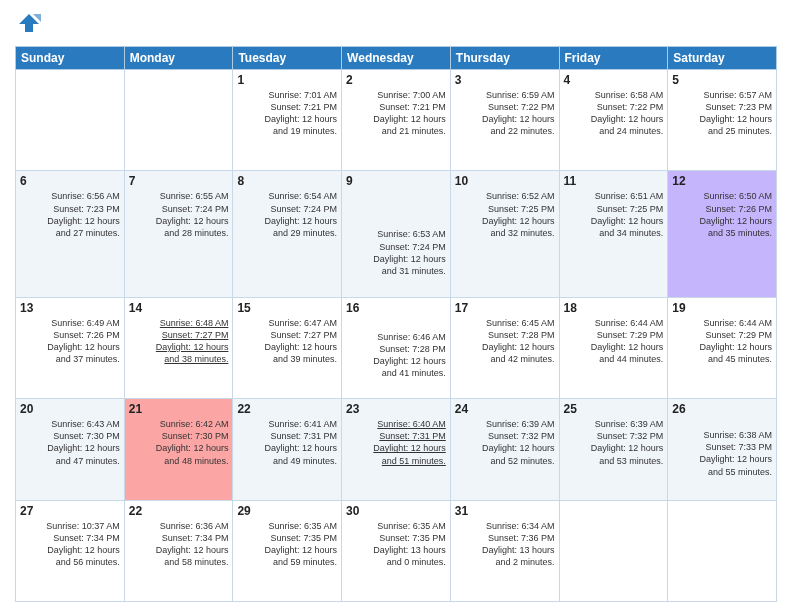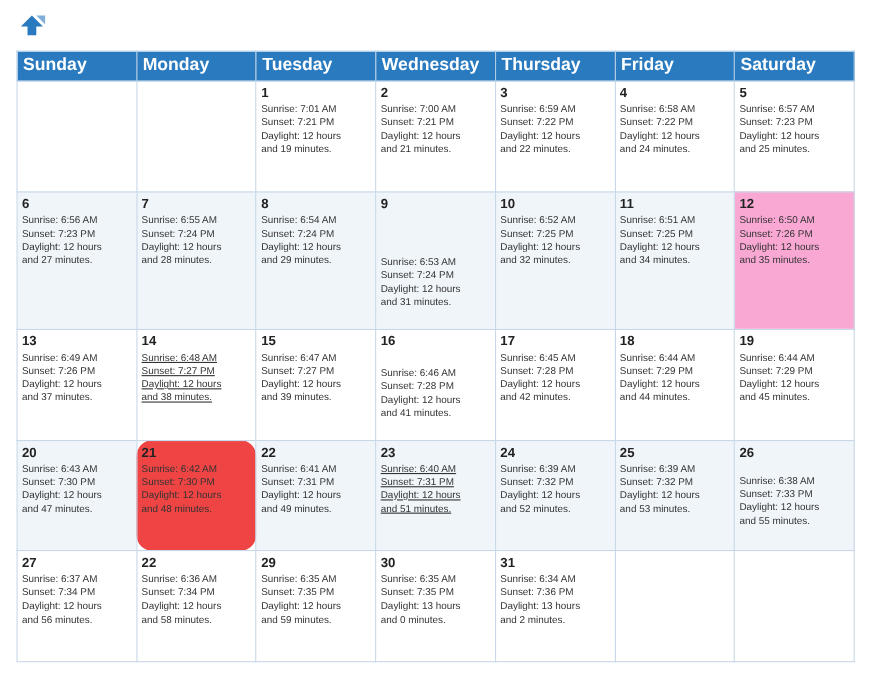--- a/index.html
+++ b/index.html
@@ -62,21 +62,21 @@
     }
     .calendar {
       border-collapse: collapse;
       width: 100%;
       flex: 1;
       table-layout: fixed;
     }
     .calendar th {
       background: #2a7abf;
       color: #fff;
-      font-size: 16px;
+      font-size: 12px;
       font-weight: bold;
       text-align: left;
       padding: 4px 5px;
       border: 1px solid #b0cce5;
     }
     .calendar td {
       border: 1px solid #c8d8e8;
       vertical-align: top;
       padding: 3px 4px;
       height: 88px;
@@ -91,20 +91,21 @@
       font-size: 12px;
       font-weight: bold;
       color: #222;
       display: block;
       margin-bottom: 2px;
     }
     .cell-content {
       font-size: 9px;
       line-height: 1.35;
       color: #333;
+      text-align: right;
     }
     .empty-cell {
       background: #fff !important;
     }
   </style>
 </head>
 <body>
 
 <div class="page">
   <div class="header">
@@ -212,21 +213,21 @@
 Daylight: 12 hours
 and 32 minutes.</div>
           </td>
           <td style="background: rgb(240, 245, 250);">
             <span class="day-number">11</span>
             <div class="cell-content" style="white-space: pre-line;">Sunrise: 6:51 AM
 Sunset: 7:25 PM
 Daylight: 12 hours
 and 34 minutes.</div>
           </td>
-          <td style="background: #f9a8d4;">
+          <td style="background: #c4b5fd;">
             <span class="day-number">12</span>
             <div class="cell-content" style="white-space: pre-line;">Sunrise: 6:50 AM
 Sunset: 7:26 PM
 Daylight: 12 hours
 and 35 minutes.</div>
           </td>
         </tr>
         <tr>
           <td>
             <span class="day-number">13</span>
@@ -279,21 +280,21 @@
           </td>
         </tr>
         <tr>
           <td style="background: rgb(240, 245, 250);">
             <span class="day-number">20</span>
             <div class="cell-content" style="white-space: pre-line;">Sunrise: 6:43 AM
 Sunset: 7:30 PM
 Daylight: 12 hours
 and 47 minutes.</div>
           </td>
-          <td style="background: #ef4444; border-radius: 15px;">
+          <td style="background: #fca5a5;">
             <span class="day-number">21</span>
             <div class="cell-content" style="white-space: pre-line;">Sunrise: 6:42 AM
 Sunset: 7:30 PM
 Daylight: 12 hours
 and 48 minutes.</div>
           </td>
           <td style="background: rgb(240, 245, 250);">
             <span class="day-number">22</span>
             <div class="cell-content" style="white-space: pre-line;">Sunrise: 6:41 AM
 Sunset: 7:31 PM
@@ -325,21 +326,21 @@
             <span class="day-number">26</span>
             <div class="cell-content" style="white-space: pre-line; margin-top: 13px;">Sunrise: 6:38 AM
 Sunset: 7:33 PM
 Daylight: 12 hours
 and 55 minutes.</div>
           </td>
         </tr>
         <tr>
           <td>
             <span class="day-number">27</span>
-            <div class="cell-content" style="white-space: pre-line;">Sunrise: 6:37 AM
+            <div class="cell-content" style="white-space: pre-line;">Sunrise: 10:37 AM
 Sunset: 7:34 PM
 Daylight: 12 hours
 and 56 minutes.</div>
           </td>
           <td>
             <span class="day-number">22</span>
             <div class="cell-content" style="white-space: pre-line;">Sunrise: 6:36 AM
 Sunset: 7:34 PM
 Daylight: 12 hours
 and 58 minutes.</div>

